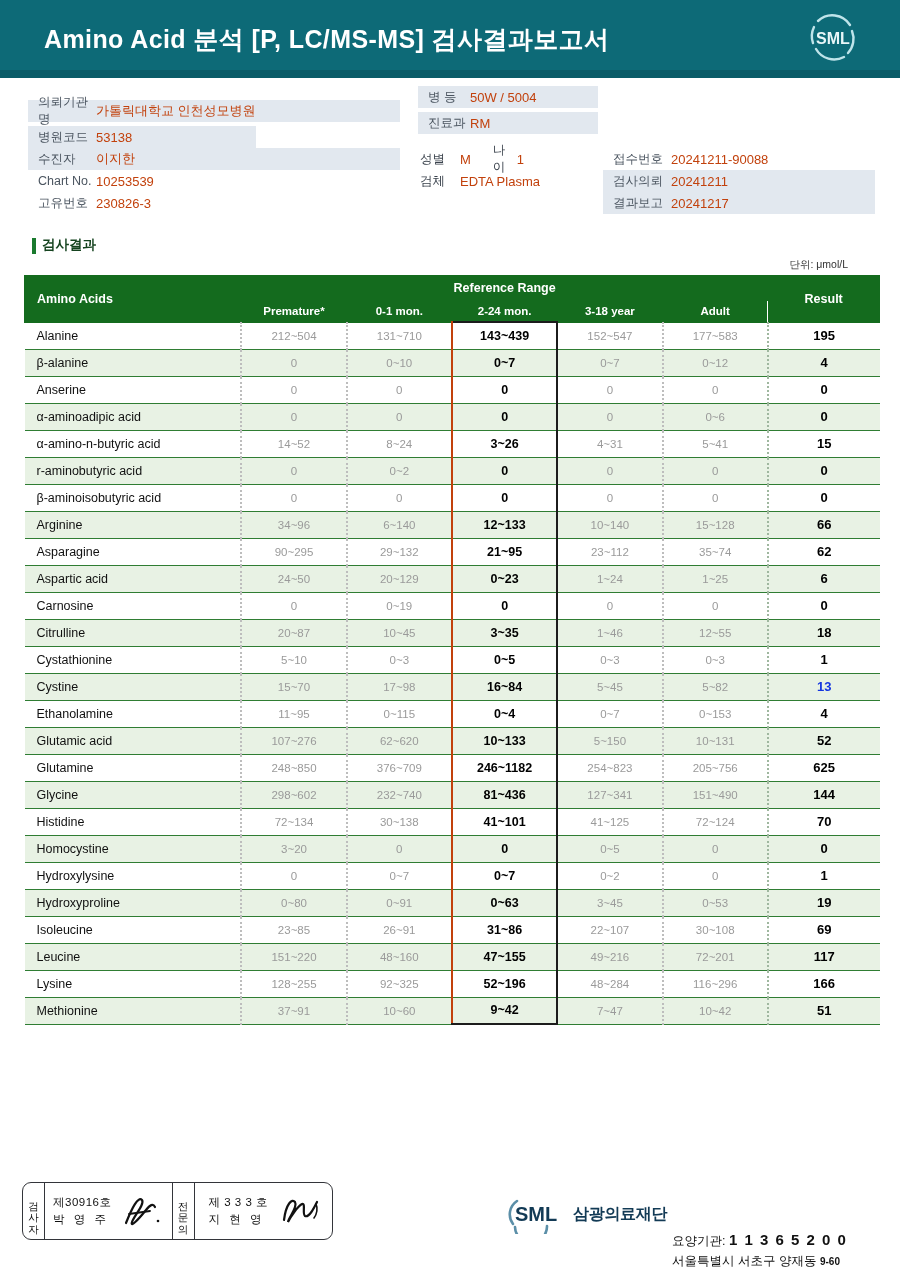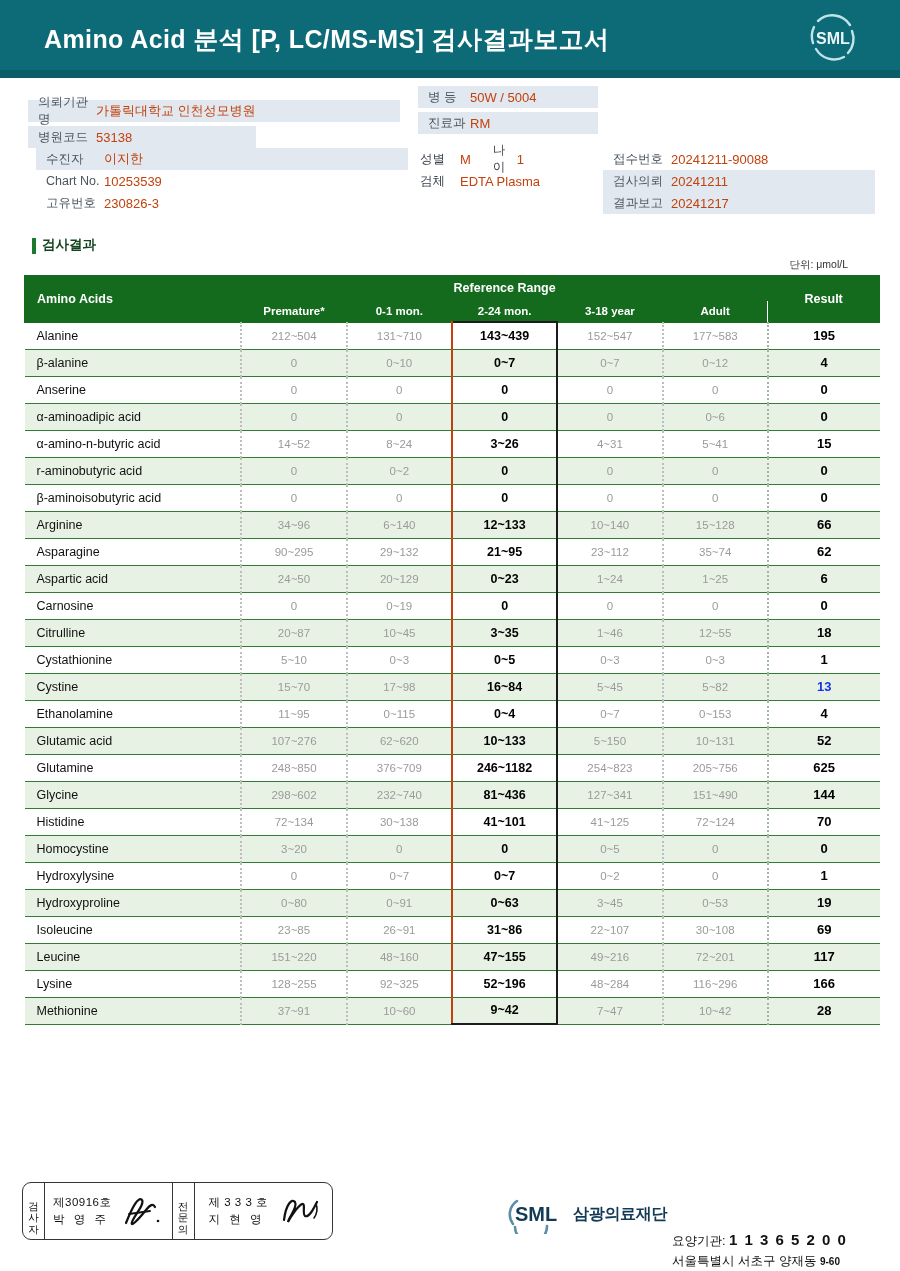--- a/index.html
+++ b/index.html
@@ -40,21 +40,21 @@
     position: relative;
     height: 150px;
     padding-top: 8px;
     font-size: 12.5px;
   }
   .chip-suffix { color: #9aa5b1; font-size: 10px; padding-left: 10px; }
 
   .col-a { position: absolute; left: 28px;  top: 22px;  width: 372px; }
   .col-b { position: absolute; left: 418px; top: 8px;  width: 180px; }
   .col-c { position: absolute; left: 603px; top: 8px;  width: 272px; }
-  .col-a2 { position: absolute; left: 36px;  top: 70px; width: 372px; }
+  .col-a2 { position: absolute; left: 28px;  top: 70px; width: 372px; }
   .col-b2 { position: absolute; left: 418px; top: 70px; width: 180px; }
   .col-c2 { position: absolute; left: 603px; top: 70px; width: 272px; }
 
   .band {
     background: #e2e8ef;
     display: flex; align-items: center;
     height: 22px;
   }
   .plain { display: flex; align-items: center; height: 22px; }
   .lbl-w  { display: inline-block; width: 68px; color: #4b5560; padding-left: 10px; }
@@ -535,21 +535,21 @@
           <td class="dsep">116~296</td>
           <td class="result">166</td>
         </tr>
         <tr class="alt">
           <td class="name">Methionine</td>
           <td class="dsep">37~91</td>
           <td class="dsep">10~60</td>
           <td class="hi">9~42</td>
           <td class="dsep">7~47</td>
           <td class="dsep">10~42</td>
-          <td class="result">28</td>
+          <td class="result">51</td>
         </tr>
       </tbody>
   </table>
 </div>
 
 <div class="footer">
 
   <div class="sign-box">
     <div class="sb-cell">
       <span class="sb-vert">검사자</span>

